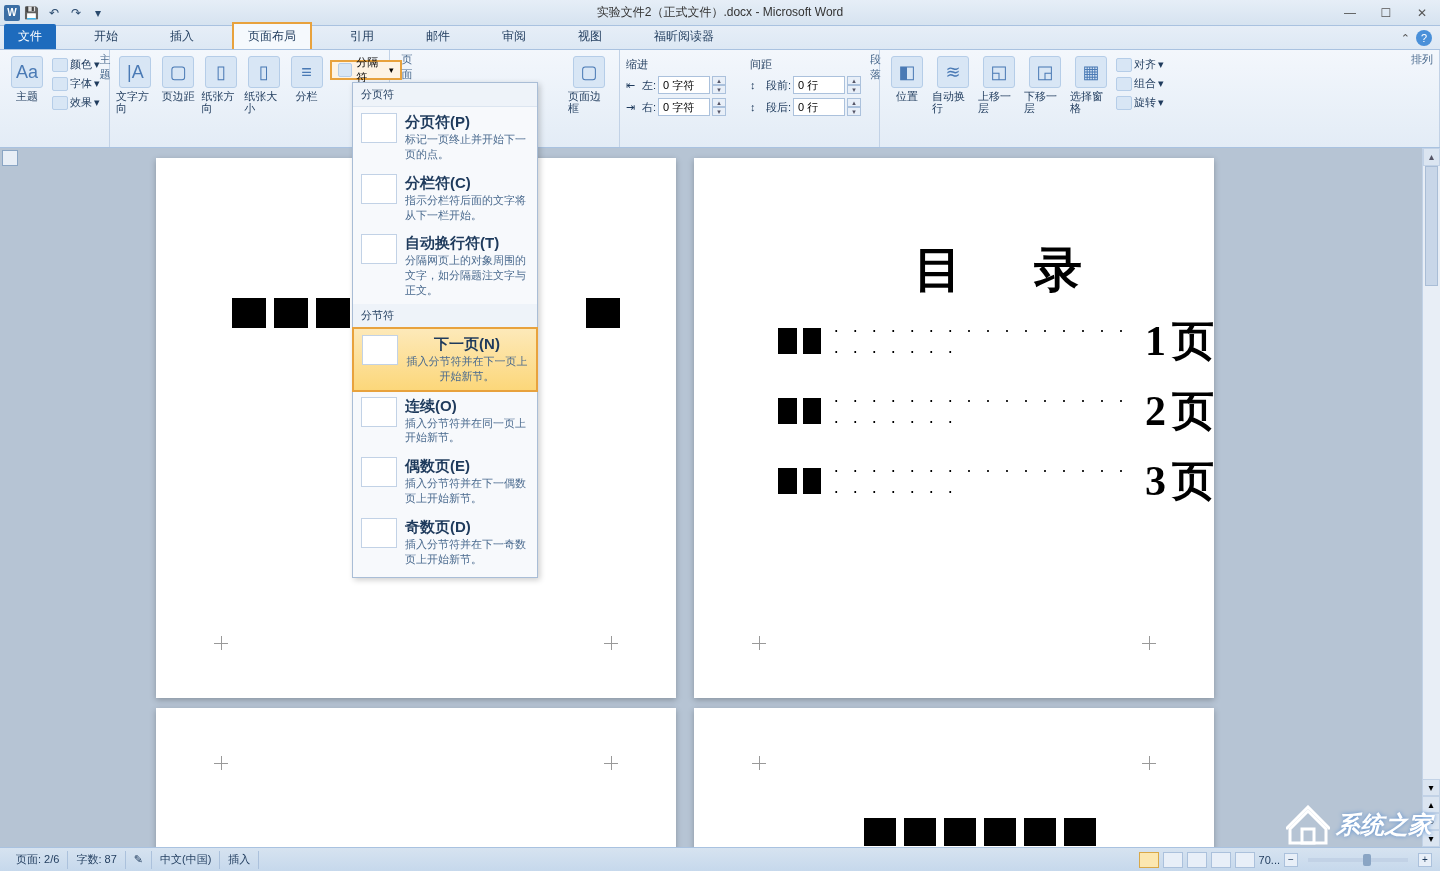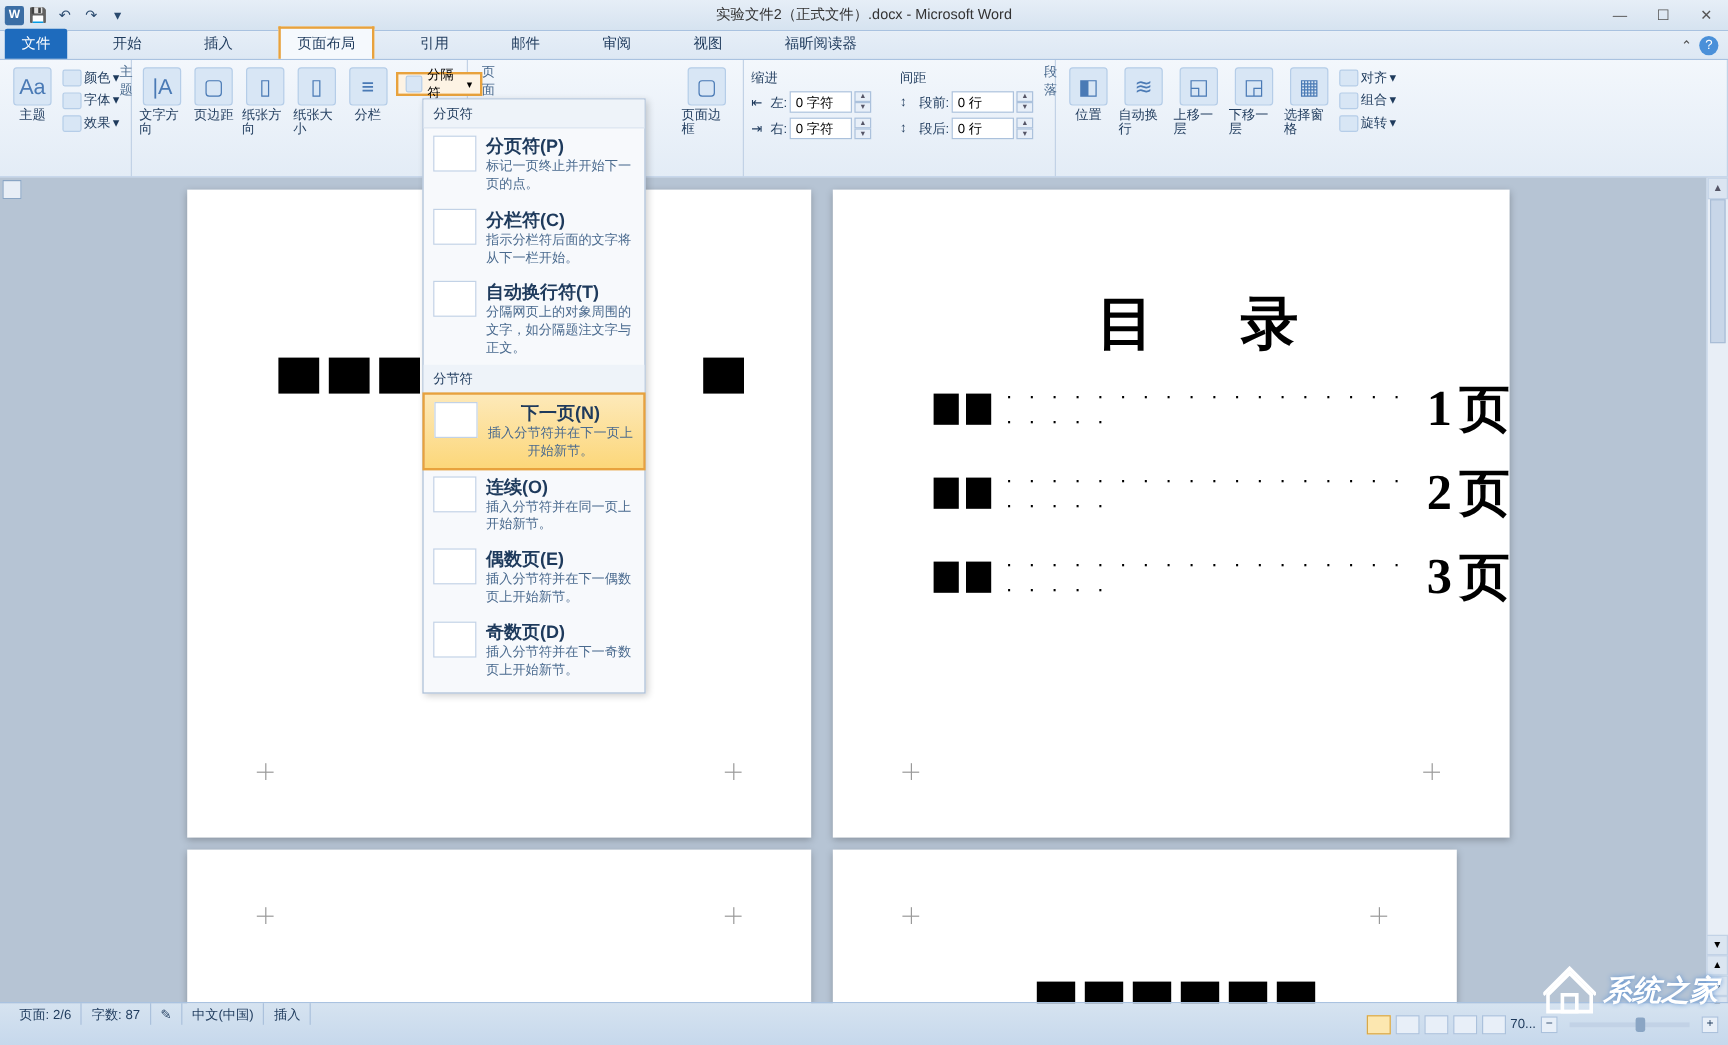--- a/index.html
+++ b/index.html
@@ -55,41 +55,41 @@
 
 .doc-area { position: absolute; top: 148px; left: 0; right: 0; bottom: 24px; background: #b6c4d4; overflow: hidden; }
 .vscroll { position: absolute; right: 0; top: 0; bottom: 0; width: 18px; background: #e8eef6; border-left: 1px solid #c2d2e6; }
 .vscroll-arrow { height: 18px; background: #dbe5f1; border: 1px solid #c2d2e6; font-size: 10px; text-align: center; line-height: 16px; color: #556; }
 .scroll-nav { position: absolute; bottom: 0; right: 0; width: 18px; }
 .scroll-nav div { height: 17px; background: #dbe5f1; border: 1px solid #c2d2e6; font-size: 10px; text-align: center; line-height: 15px; }
 .tab-indicator { position: absolute; left: 2px; top: 2px; width: 16px; height: 16px; background: #e8eef6; border: 1px solid #8aa5c4; }
 
 .page { position: absolute; background: #fff; box-shadow: 0 2px 6px rgba(0,0,0,0.25); }
 .p1 { left: 156px; top: 10px; width: 520px; height: 540px; }
-.p2 { left: 694px; top: 10px; width: 564px; height: 540px; }
+.p2 { left: 694px; top: 10px; width: 520px; height: 540px; }
 .p3 { left: 156px; top: 560px; width: 520px; height: 150px; }
 .p4 { left: 694px; top: 560px; width: 520px; height: 150px; }
 
 .crop-mark { position: absolute; width: 14px; height: 14px; }
 .crop-mark::before, .crop-mark::after { content: ""; position: absolute; background: #999; }
 .crop-mark::before { width: 14px; height: 1px; top: 7px; }
 .crop-mark::after { width: 1px; height: 14px; left: 7px; }
 
 .redact-row { display: flex; gap: 8px; }
 .redact { background: #000; }
 
 .toc-title { font-family: "STZhongsong", serif; font-weight: 900; font-size: 48px; letter-spacing: 30px; color: #000; position: absolute; left: 220px; top: 80px; }
 .toc-line { position: absolute; left: 84px; display: flex; align-items: center; }
 .toc-line .redact { width: 26px; height: 26px; margin-right: 6px; }
 .toc-dots { letter-spacing: 4px; font-size: 18px; color: #000; margin: 0 6px; }
 .toc-num { font-family: "STZhongsong", serif; font-size: 42px; font-weight: 900; }
 .toc-ye { font-family: "STZhongsong", serif; font-size: 42px; font-weight: 900; margin-left: 6px; }
 
 
-.statusbar { position: absolute; bottom: 0; left: 0; right: 0; height: 36px; background: linear-gradient(#d6e3f0, #c6d8ec); border-top: 1px solid #a9c2e0; display: flex; font-size: 11px; color: #1e3a5c; padding: 0 8px; }
+.statusbar { position: absolute; bottom: 0; left: 0; right: 0; height: 24px; background: linear-gradient(#d6e3f0, #c6d8ec); border-top: 1px solid #a9c2e0; display: flex; align-items: center; font-size: 11px; color: #1e3a5c; padding: 0 8px; }
 .status-seg { padding: 0 8px; border-right: 1px solid #abc1dc; height: 18px; display: flex; align-items: center; gap: 4px; }
 .status-right { margin-left: auto; display: flex; align-items: center; gap: 4px; }
 .view-btn { width: 20px; height: 16px; background: #e8eff8; border: 1px solid #abc1dc; }
 .view-btn.active { background: #fce7b0; border-color: #d9a848; }
 .zoom-track { width: 100px; height: 4px; background: #c2d2e6; position: relative; margin: 0 6px; }
 .zoom-thumb { position: absolute; left: 55px; top: -4px; width: 8px; height: 12px; background: #8aa5c4; border-radius: 2px; }
 .zoom-btn { width: 14px; height: 14px; background: #e8eff8; border: 1px solid #abc1dc; font-size: 10px; line-height: 12px; text-align: center; }
 
 
 .watermark { position: absolute; right: 8px; bottom: 26px; font-size: 24px; font-style: italic; font-weight: bold; color: #fff; text-shadow: 0 0 4px #5a8fd0; display: flex; align-items: center; gap: 6px; z-index: 200; }
@@ -257,20 +257,21 @@
       <div class="big-btn">
           <div class="icon-box">▦</div>
           <span>选择窗格</span>
         </div>
       <div class="stack">
         <div class="small-row"><div class="small-icon"></div><span>对齐</span> ▾</div>
         <div class="small-row"><div class="small-icon"></div><span>组合</span> ▾</div>
         <div class="small-row"><div class="small-icon"></div><span>旋转</span> ▾</div>
       </div>
     </div>
+    <div class="group-label">排列</div>
   </div>
 </div>
 
 <div class="dropdown">
   <div class="dd-header">分页符</div>
   <div class="dd-item">
     <div class="dd-icon"></div>
     <div class="dd-text">
         <div class="dd-title">分页符(P)</div>
         <div class="dd-desc">标记一页终止并开始下一页的点。</div>

